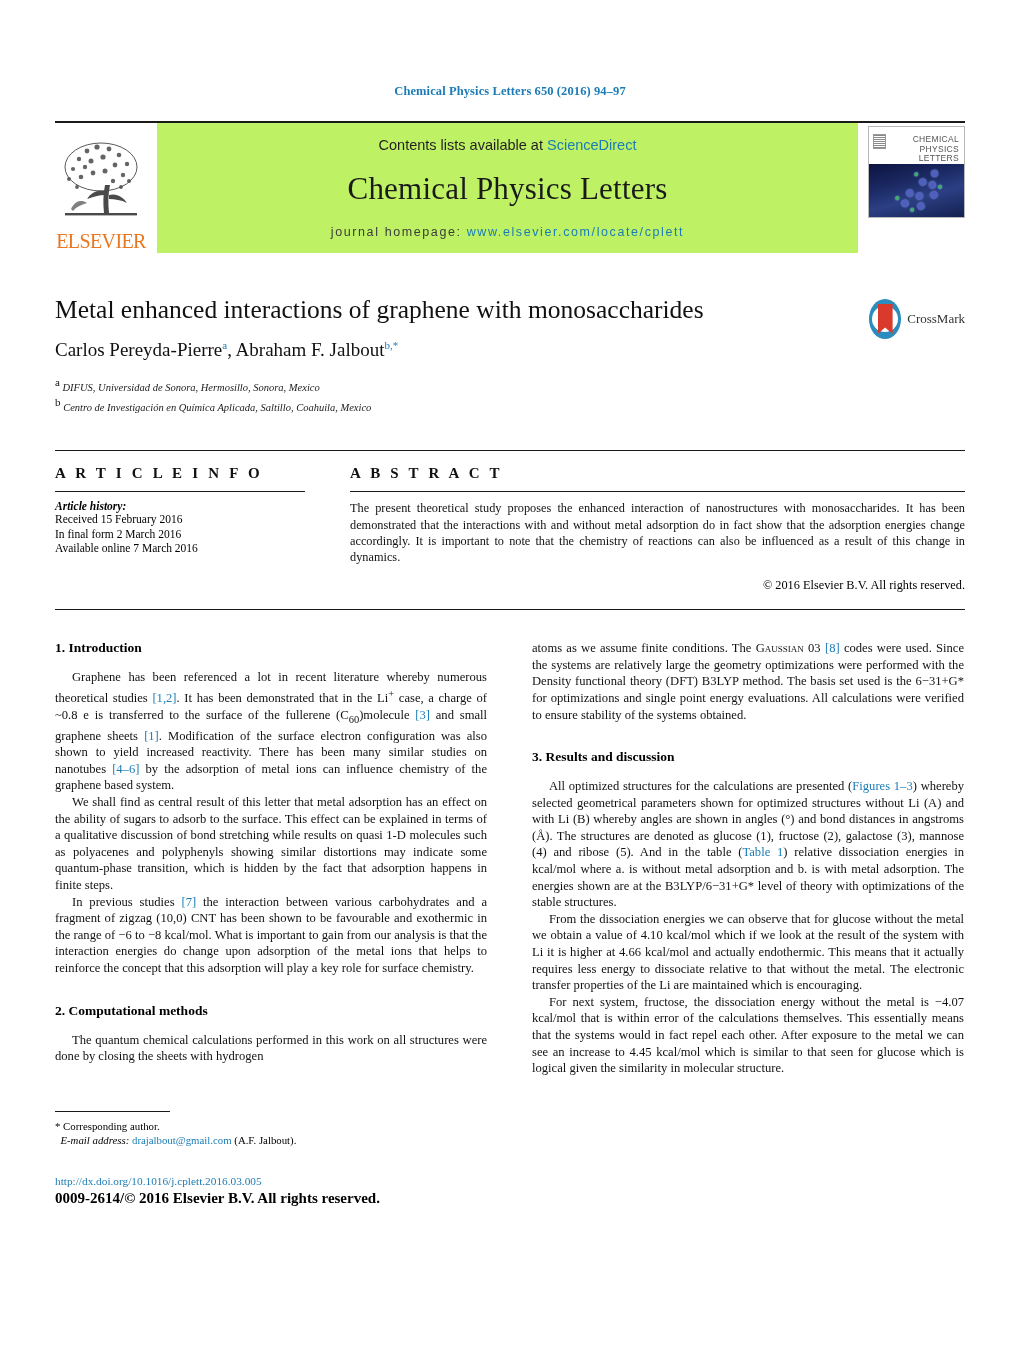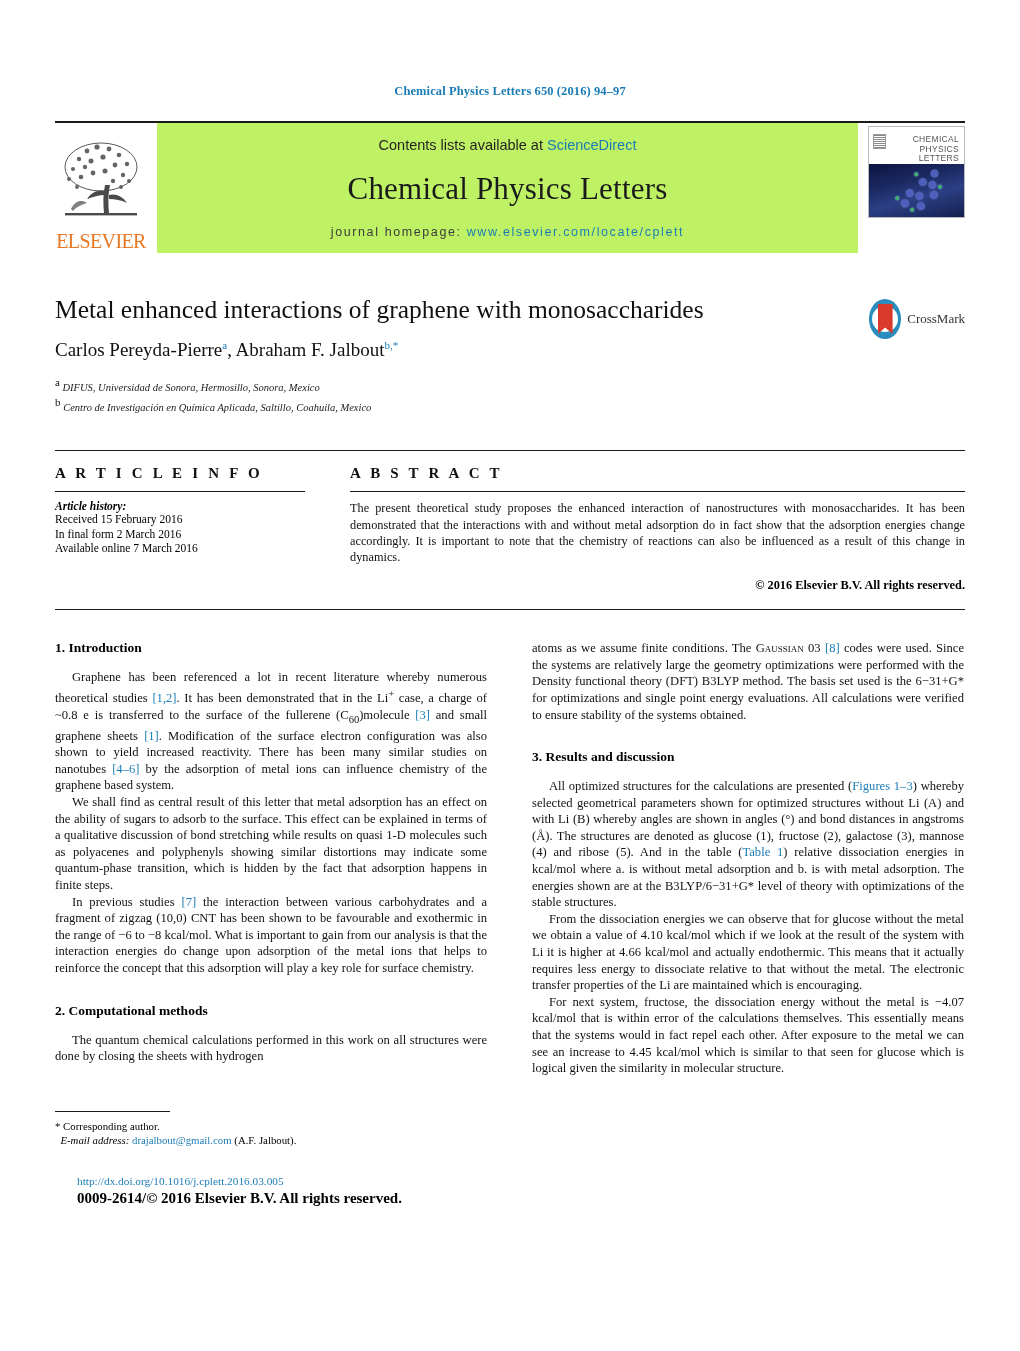--- a/index.html
+++ b/index.html
@@ -195,21 +195,21 @@
   .abs-text {
     font-size: 12.3px;
     line-height: 16.2px;
     text-align: justify;
     color: #111;
   }
   .copyright {
     text-align: right;
     font-size: 12.3px;
     margin-top: 13px;
-    font-weight: bold;
+    font-weight: normal;
   }
 
   
   .body-cols {
     margin-top: 30px;
     display: flex;
     gap: 45px;
   }
   .col { width: 432px; flex: 0 0 432px; position: relative; }
   h2.head {
@@ -233,21 +233,21 @@
 
   
   .footnote {
     margin-top: 46px;
     position: relative;
   }
   .fn-rule { width: 115px; border-top: 1px solid #1a1a1a; margin-bottom: 7px; }
   .fn-line { font-size: 10.8px; line-height: 14.5px; }
   .fn-line .ital { font-style: italic; }
 
-  .doi-block { margin-top: 26px; margin-left: 22px; }
+  .doi-block { margin-top: 26px; }
   .doi-link { color: #1b7cb5; font-size: 11.3px; display: block; line-height: 15px; }
   .issn { font-size: 15px; font-weight: bold; line-height: 15px; }
 </style>
 </head>
 <body>
 
 <div class="page">
 
   <div class="running-head">Chemical Physics Letters 650 (2016) 94–97</div>
 

